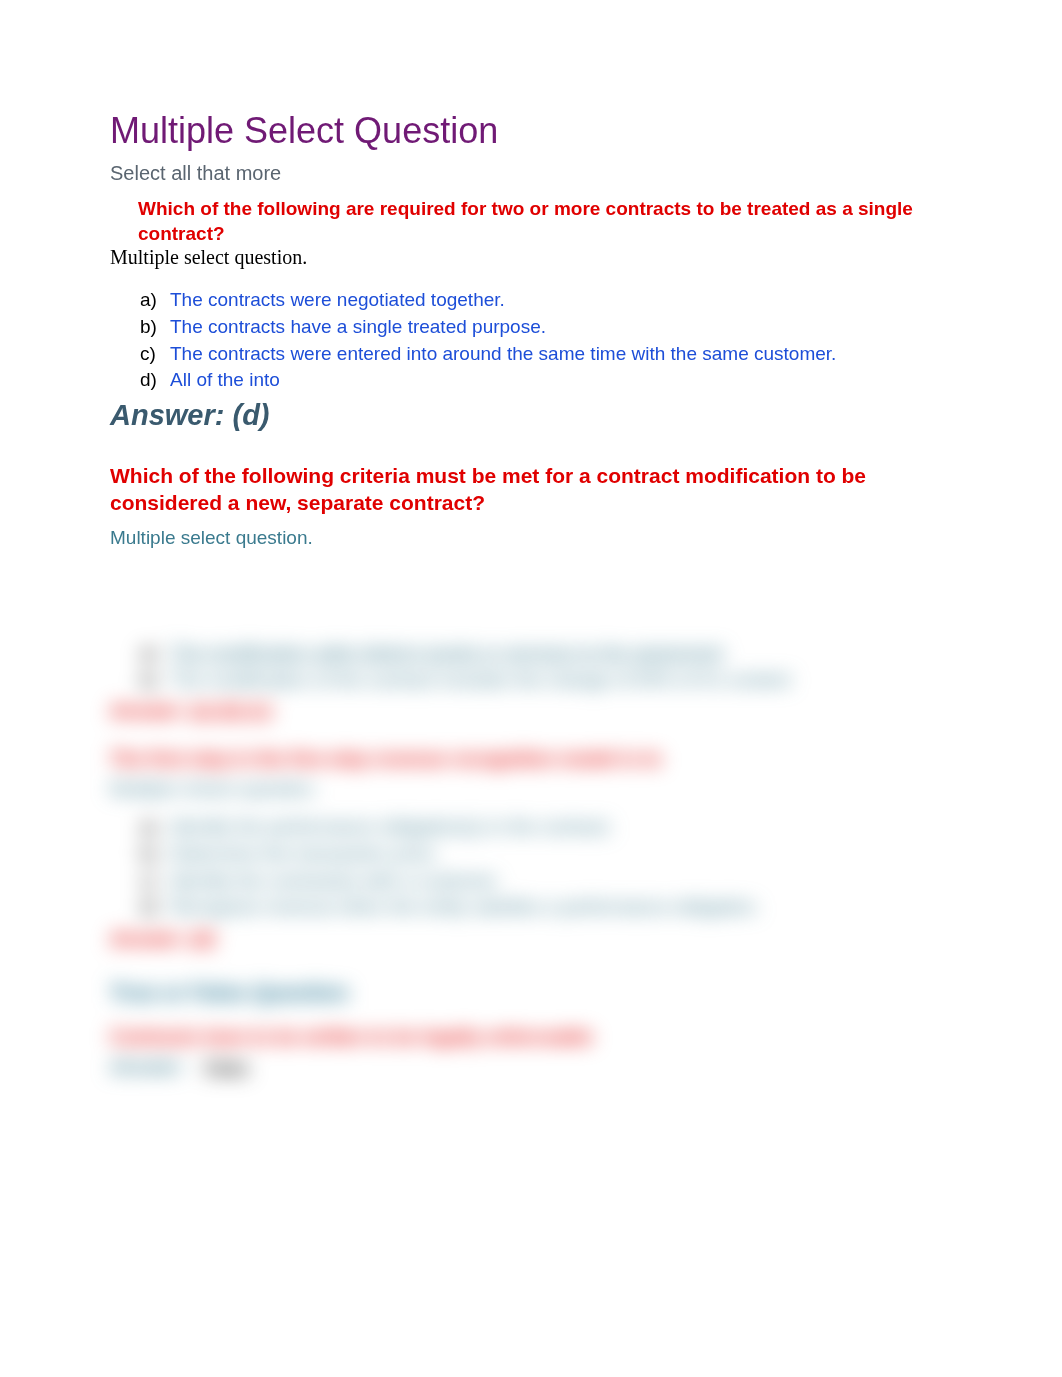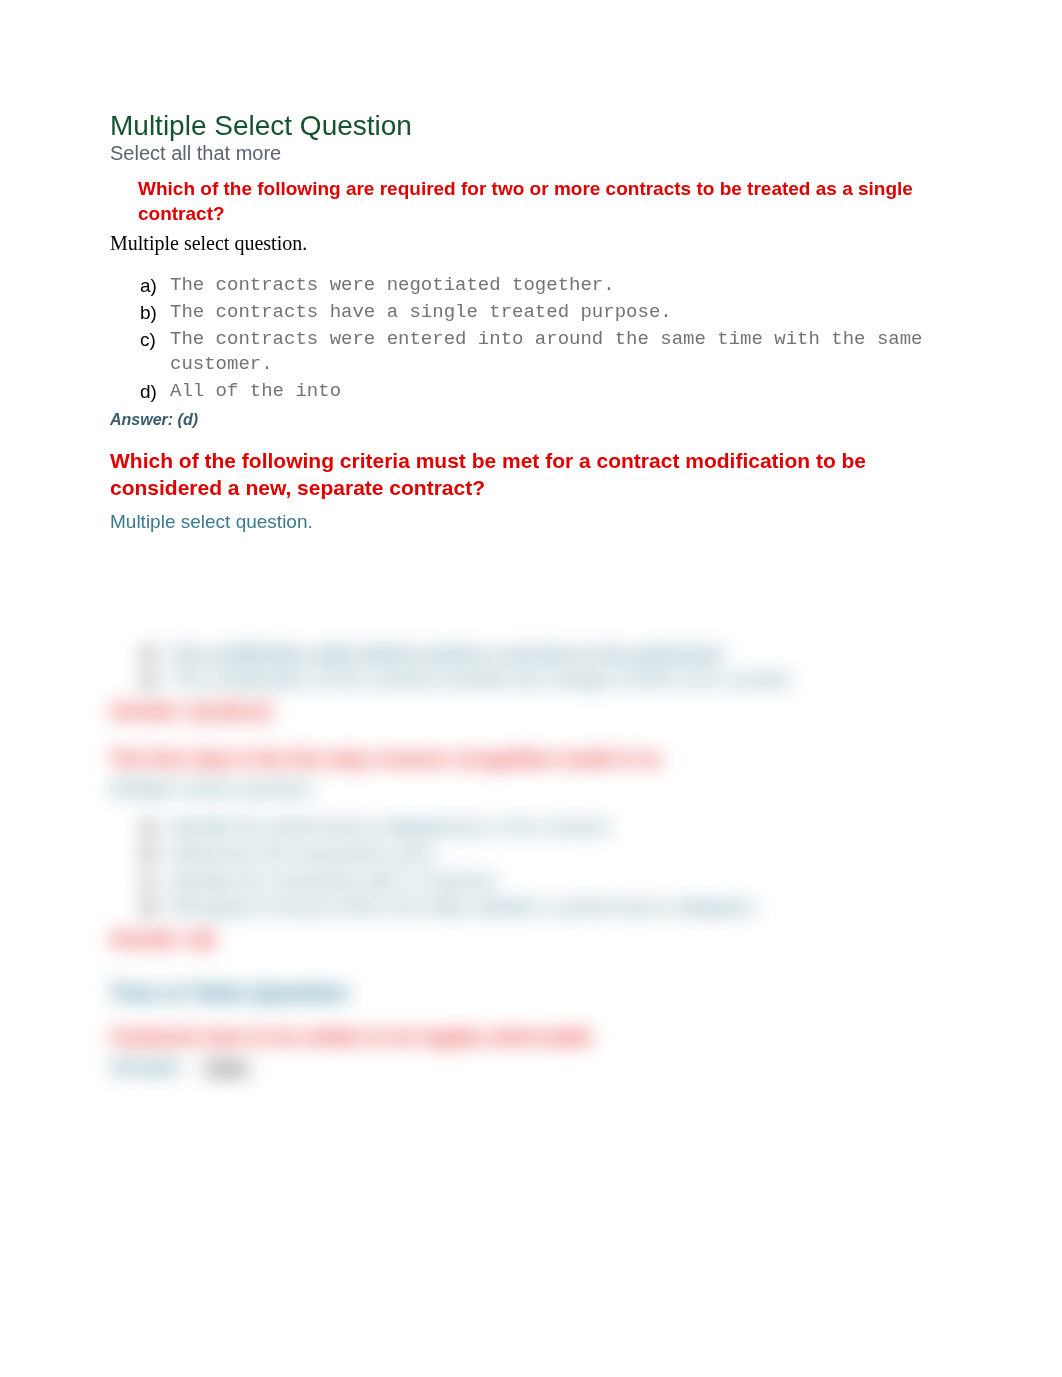--- a/index.html
+++ b/index.html
@@ -9,37 +9,37 @@
     }
     body {
       width: 1062px;
       height: 1377px;
       background: #ffffff;
       font-family: Verdana, Geneva, sans-serif;
       padding: 110px 110px 0 110px;
       position: relative;
     }
     .header-title {
-      color: #14532d;
-      font-size: 28px;
+      color: #701a75;
+      font-size: 36px;
       font-weight: normal;
-      margin-bottom: 0;
+      margin-bottom: 10px;
     }
     .header-subtitle {
       color: #5a6570;
       font-size: 20px;
       margin-bottom: 12px;
     }
     .question-prompt {
       color: #e00000;
       font-weight: bold;
       font-size: 19px;
       line-height: 1.3;
       padding-left: 28px;
-      margin-bottom: 6px;
+      margin-bottom: 0;
     }
     .msq-label {
       font-family: "Times New Roman", Times, serif;
       font-size: 20px;
       color: #000;
       margin-bottom: 18px;
     }
     .msq-label-teal {
       color: #3a7a8e;
       font-size: 19px;
@@ -57,30 +57,29 @@
       font-size: 19px;
       line-height: 1.35;
       margin-bottom: 1px;
     }
     .option-letter {
       color: #000;
       min-width: 30px;
       font-weight: normal;
     }
     .option-text {
-      color: #737373;
+      color: #1d4ed8;
       flex: 1;
-      font-family: Liberation Mono, monospace;
     }
     .answer-line {
       color: #3a5a6e;
       font-style: italic;
       font-weight: bold;
-      font-size: 16px;
-      margin-bottom: 18px;
+      font-size: 29px;
+      margin-bottom: 30px;
     }
     .question-prompt-2 {
       color: #e00000;
       font-weight: bold;
       font-size: 21px;
       line-height: 1.3;
       margin-bottom: 8px;
     }
     .blurred-region {
       position: absolute;

